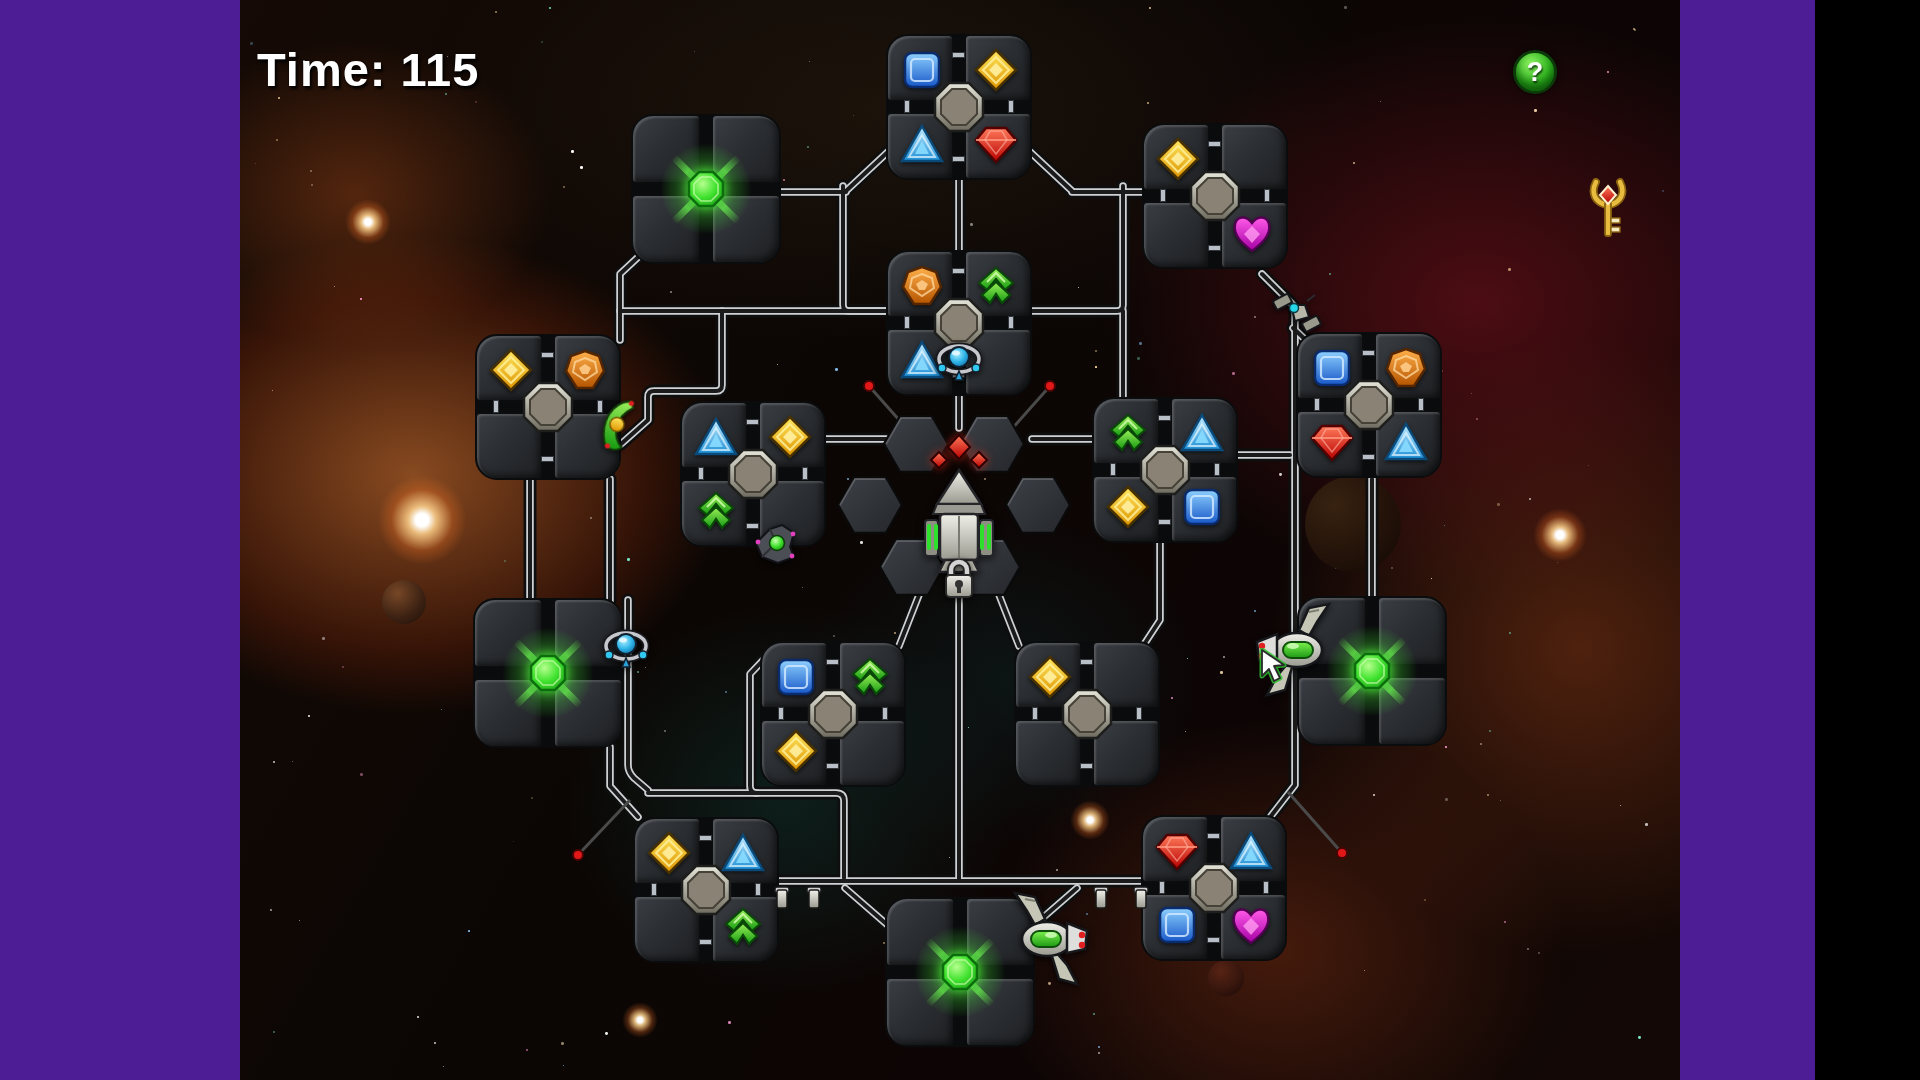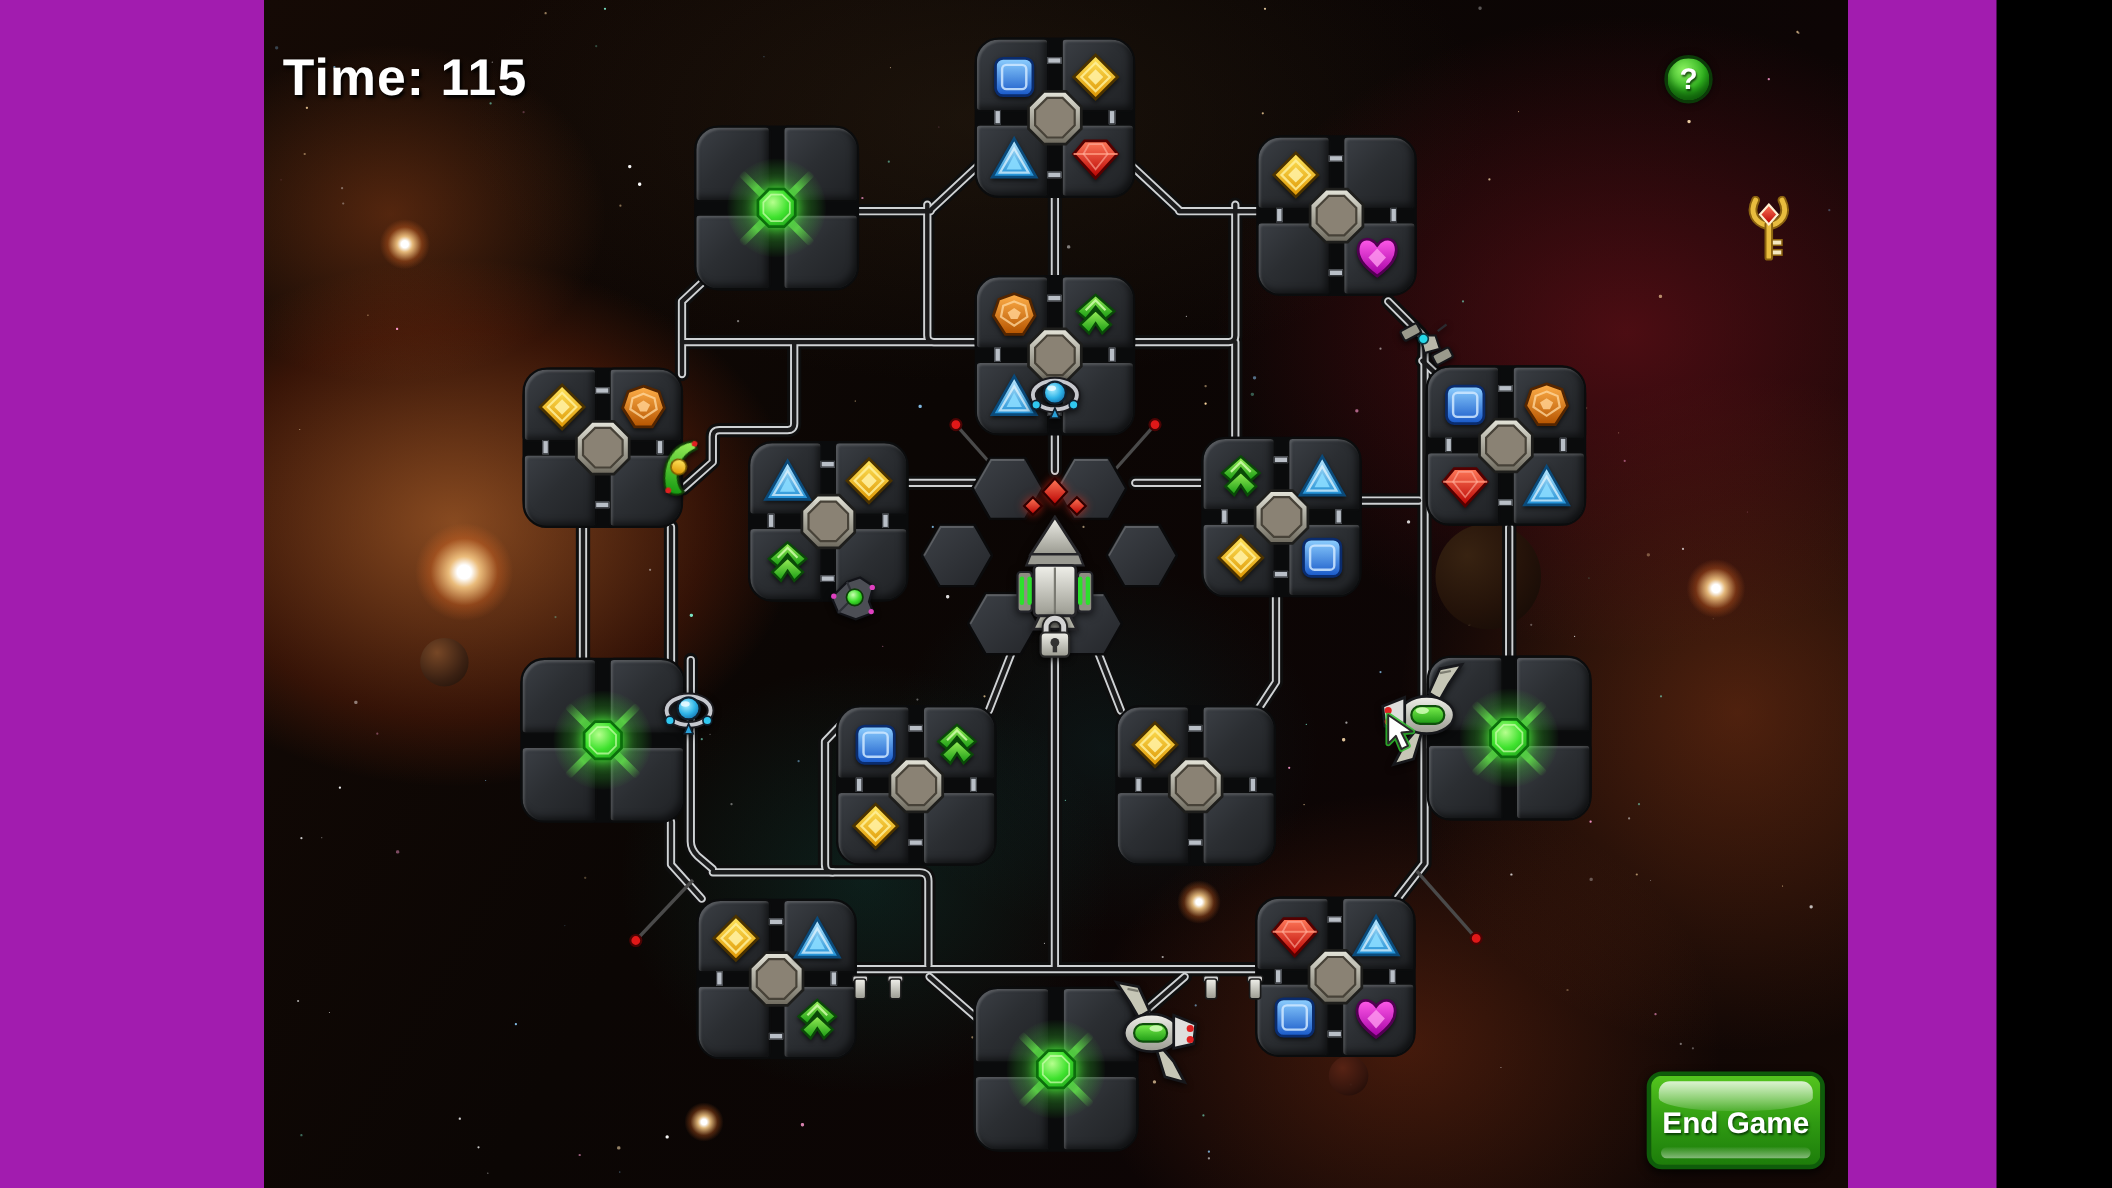--- a/index.html
+++ b/index.html
@@ -1,17 +1,17 @@
 <!DOCTYPE html>
 <html><head>
 <meta charset="utf-8">
 <style>
   html,body{margin:0;padding:0;background:#000;width:1920px;height:1080px;overflow:hidden;
     font-family:"Liberation Sans",sans-serif;}
-  #viewport{position:absolute;left:0;top:0;width:1815px;height:1080px;background:#a21caf;}
+  #viewport{position:absolute;left:0;top:0;width:1815px;height:1080px;background:#4c1d95;}
   
   #stage{position:absolute;left:240px;top:0;width:1440px;height:1080px;overflow:hidden;
     background-color:#0a0503;
     background-image:
       radial-gradient(420px 320px at 12% 44%, rgba(255,140,60,.50), rgba(255,80,20,.16) 55%, transparent 75%),
       radial-gradient(280px 220px at 8% 18%, rgba(190,85,30,.38), transparent 70%),
       radial-gradient(520px 400px at 86% 28%, rgba(150,22,35,.46), transparent 72%),
       radial-gradient(440px 440px at 93% 60%, rgba(225,95,35,.30), transparent 70%),
       radial-gradient(400px 320px at 72% 88%, rgba(195,75,28,.30), transparent 72%),
       radial-gradient(320px 280px at 38% 74%, rgba(18,110,100,.24), transparent 70%),
@@ -929,19 +929,16 @@
   <svg class="keyicon" width="44" height="62" viewBox="0 0 44 62">
     <path d="M10,4 C4,16 10,24 20,27" fill="none" stroke="#8a6210" stroke-width="8" stroke-linecap="round"></path>
     <path d="M34,4 C40,16 34,24 24,27" fill="none" stroke="#8a6210" stroke-width="8" stroke-linecap="round"></path>
     <path d="M10,4 C4,16 10,24 20,27" fill="none" stroke="#e8bc3e" stroke-width="4.5" stroke-linecap="round"></path>
     <path d="M34,4 C40,16 34,24 24,27" fill="none" stroke="#e8bc3e" stroke-width="4.5" stroke-linecap="round"></path>
     <rect x="19" y="24" width="6" height="34" rx="2" fill="#e8bc3e" stroke="#8a6210" stroke-width="1.8"></rect>
     <rect x="25" y="40" width="9" height="5" fill="#f5e9c0" stroke="#8a6210" stroke-width="1.4"></rect>
     <rect x="25" y="49" width="9" height="5" fill="#f5e9c0" stroke="#8a6210" stroke-width="1.4"></rect>
     <polygon points="22,8 30,17 22,26 14,17" fill="url(#gR)" stroke="#fff0d0" stroke-width="2"></polygon>
   </svg>
-  <div class="endgame">
-    <span>End Game</span>
-  </div>
   <svg class="cursor" width="30" height="36" style="left: 1259px; top: 648px;">
       <use href="#cursor-arrow"></use>
     </svg>
 </div>
 
 </body></html>

